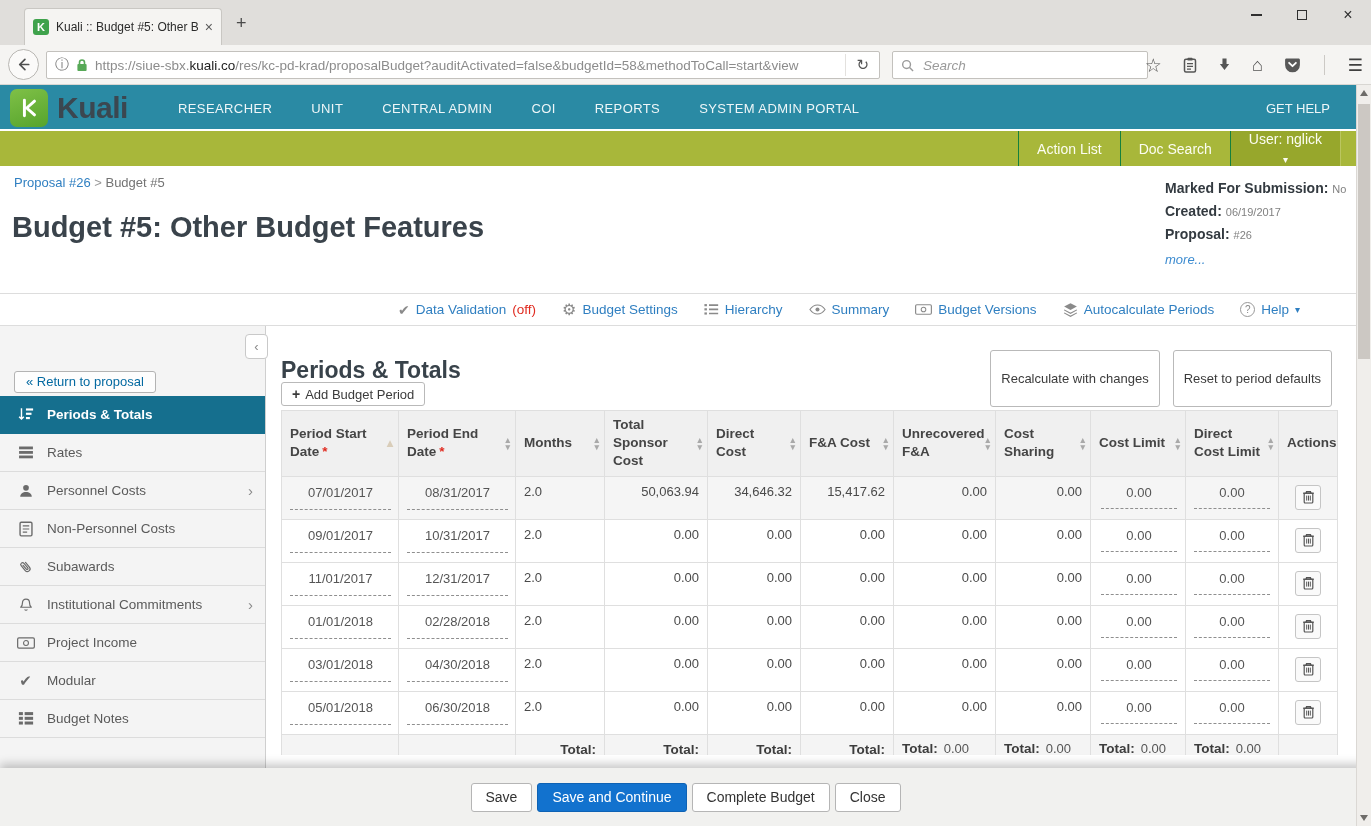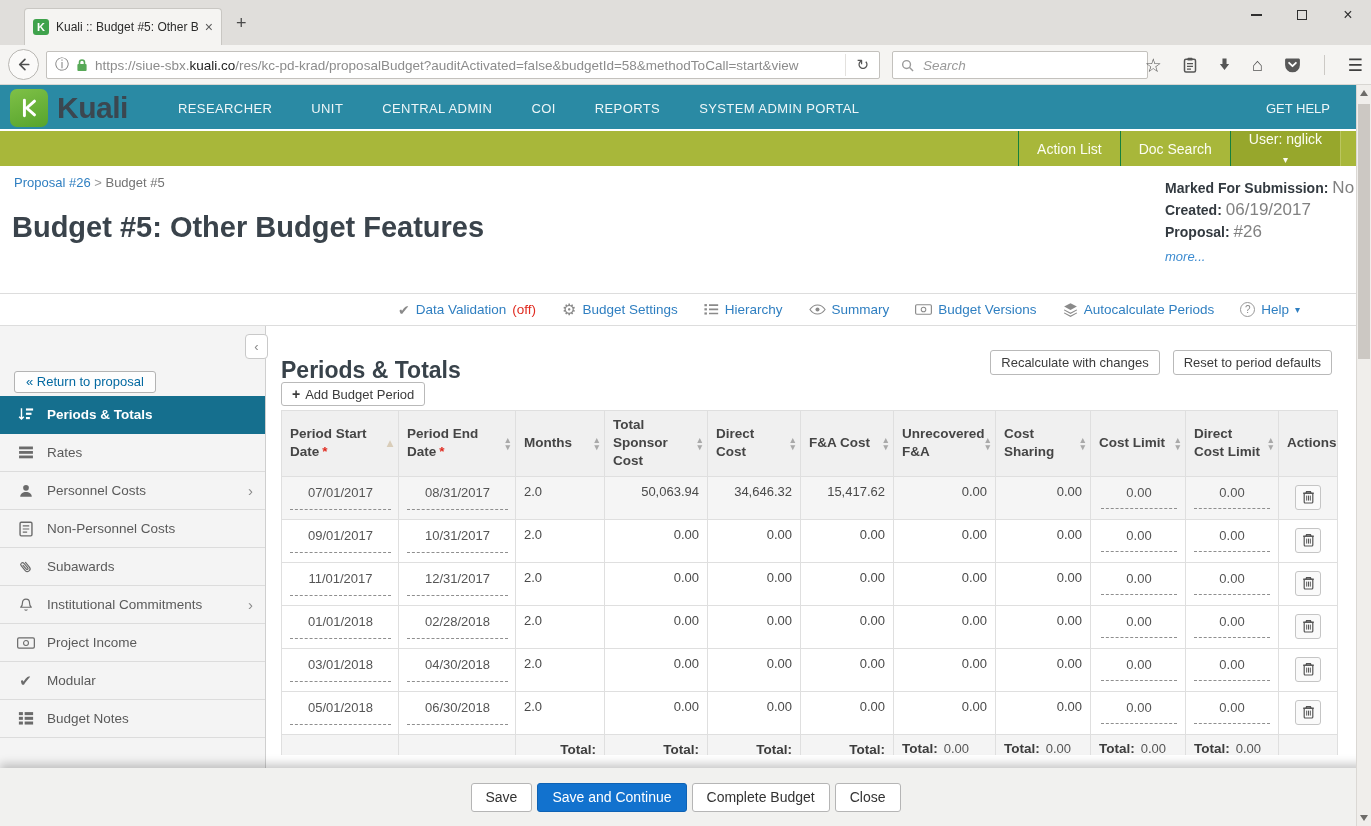--- a/index.html
+++ b/index.html
@@ -60,21 +60,21 @@
   .caret{font-size:10px;}
 
   
   .breadcrumb{position:absolute;left:14px;top:175px;font-size:13px;color:#999;}
   .bc-link{color:#2f7fc1;}
   .bc-cur{color:#737373;}
   .page-title{position:absolute;left:12px;top:192px;font-size:29px;font-weight:700;color:#3a434b;}
   .meta{position:absolute;left:1165px;top:177px;line-height:22px;}
   .meta-row{white-space:nowrap;}
   .meta-label{font-weight:bold;font-size:14px;color:#333a40;}
-  .meta-val{font-size:17px;color:#818181;margin-left:4px;}
+  .meta-val{font-size:11px;color:#818181;margin-left:4px;}
   .meta-more{color:#3c8bd0;font-style:italic;font-size:13px;margin-top:3px;}
 
   .fn-toolbar{position:absolute;left:0;top:293px;width:1356px;height:33px;border-top:1px solid #ddd;
     border-bottom:1px solid #ddd;display:flex;align-items:center;justify-content:flex-end;
     padding-right:56px;gap:26px;}
   .fn-item{display:flex;align-items:center;gap:6px;font-size:13.5px;color:#2f7fc1;white-space:nowrap;}
   .fn-icon{color:#8a8a8a;font-size:14px;display:flex;align-items:center;}
   .fn-off{color:#e02b20;}
   .help-circle{width:15px;height:15px;border:1px solid #999;border-radius:50%;color:#888;font-size:10px;
     display:flex;align-items:center;justify-content:center;}
@@ -91,21 +91,21 @@
   .mitem{height:38px;border-bottom:1px solid #dcdcdc;display:flex;align-items:center;
     padding:0 12px 0 16px;gap:12px;color:#5a5a5a;font-size:13.5px;}
   .micon{width:19px;display:flex;justify-content:center;color:#6b6b6b;}
   .mitem.active{background:#156f8e;color:#fff;font-weight:bold;border-bottom-color:#156f8e;}
   .mitem.active .micon{color:#fff;}
   .mchev{margin-left:auto;color:#8a8a8a;font-size:15px;}
 
   .main{position:absolute;left:266px;top:0;right:0;bottom:0;background:#fff;}
   .main-heading{position:absolute;left:15px;top:12px;font-size:23px;font-weight:600;color:#38424a;}
   .main-actions{position:absolute;right:24px;top:24px;display:flex;gap:13px;}
-  .btn{font-size:13px;color:#3b3b3b;background:#fff;border:1px solid #b9b9b9;border-radius:3px;padding:4px 10px;}
+  .btn{font-size:13px;color:#3b3b3b;background:#fff;border:1px solid #b9b9b9;border-radius:3px;padding:20px 10px;}
   .add-btn{position:absolute;left:15px;top:56px;display:flex;align-items:center;gap:5px;font-size:13px;
     color:#3b3b3b;background:#fff;border:1px solid #b9b9b9;border-radius:3px;padding:3px 10px;}
   .plus{font-weight:bold;font-size:14px;}
 
   .table-wrap{position:absolute;left:15px;top:84px;width:1057px;height:345px;overflow:hidden;}
   table{border-collapse:collapse;table-layout:fixed;width:1056px;font-size:13px;color:#4a4a4a;}
   th,td{border:1px solid #dfdfdf;}
   thead th{background:#f0f0f0;font-size:13.5px;color:#454545;text-align:left;vertical-align:middle;
     padding:5px 17px 5px 8px;position:relative;height:50px;line-height:1.35;font-weight:bold;}
   .req{color:#e02b20;margin-left:3px;font-weight:bold;}

